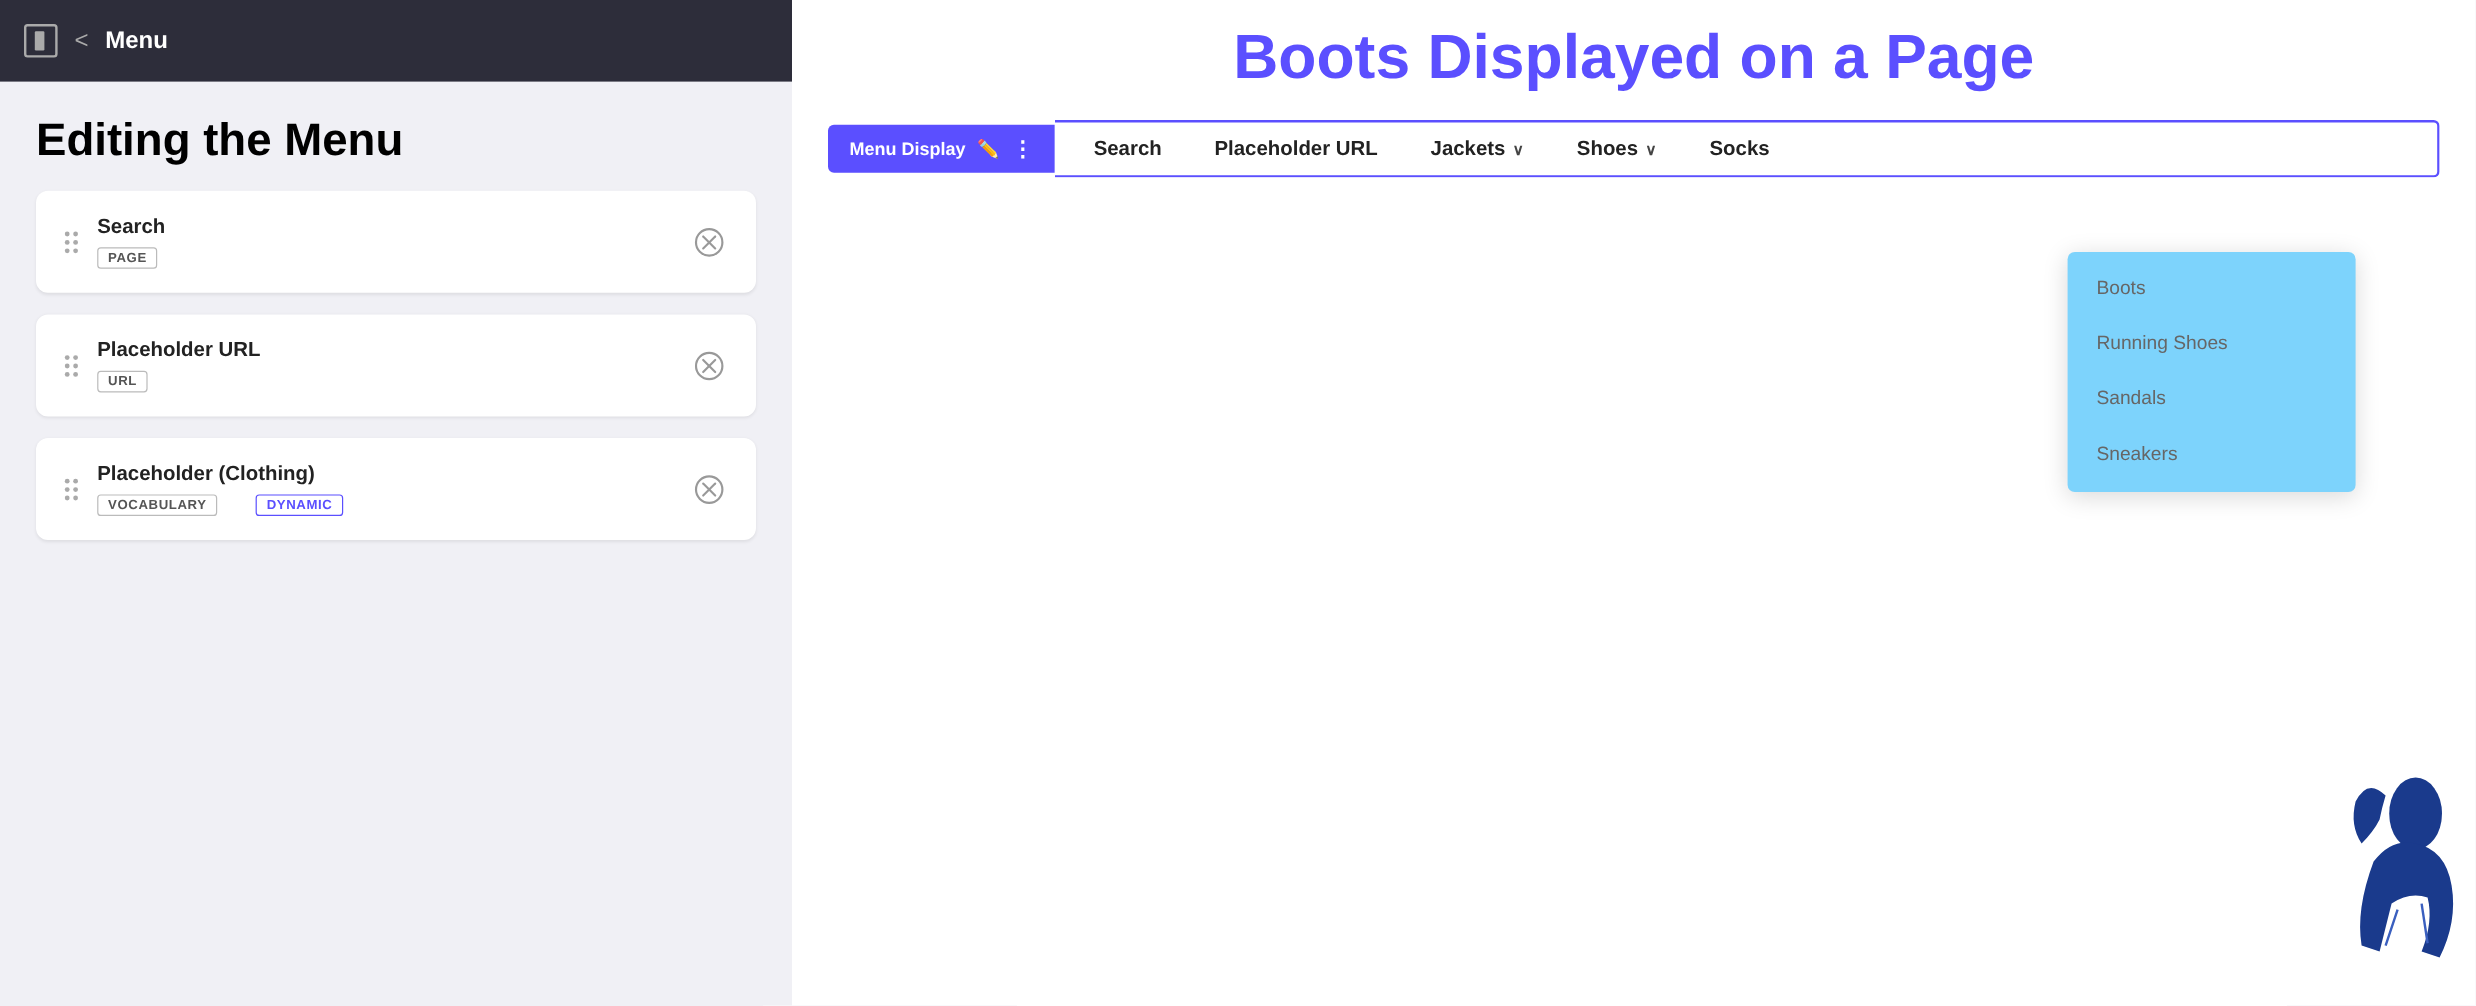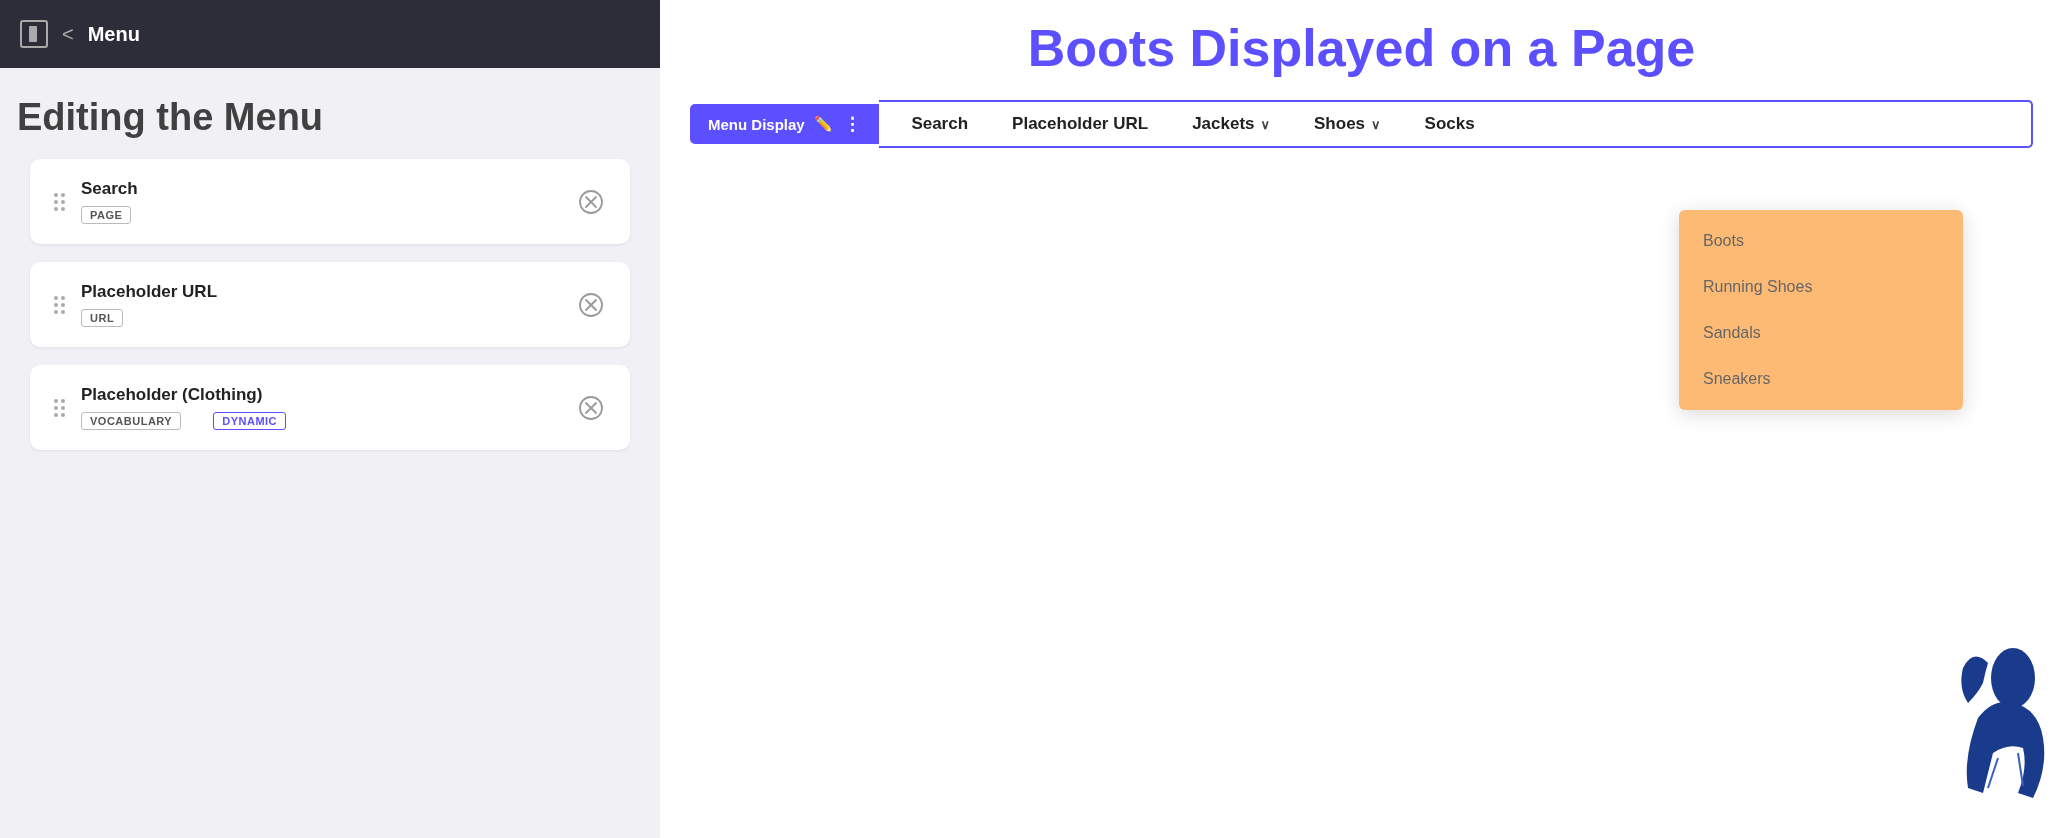--- a/index.html
+++ b/index.html
@@ -56,24 +56,24 @@
       cursor: pointer;
     }
 
     .top-bar-title {
       font-size: 20px;
       font-weight: 600;
       color: #fff;
     }
 
     .editing-title {
-      color: #404040;
+      color: #000000;
       font-size: 38px;
       font-weight: 800;
-      padding: 28px 17px 20px;
+      padding: 28px 30px 20px;
     }
 
     .menu-items-list {
       padding: 0 30px;
       display: flex;
       flex-direction: column;
       gap: 18px;
     }
 
     .menu-item-card {
@@ -233,24 +233,24 @@
 
     .nav-item.active {
       
     }
 
     
     .dropdown-menu {
       position: absolute;
       top: 210px;
       right: 100px;
-      background: #fdba74;
+      background: #7dd3fc;
       border-radius: 6px;
       box-shadow: 0 4px 20px rgba(0,0,0,0.15);
-      width: 284px;
+      width: 240px;
       padding: 8px 0;
       z-index: 100;
     }
 
     .dropdown-item {
       padding: 14px 24px;
       font-size: 16px;
       color: #666;
       cursor: pointer;
     }

